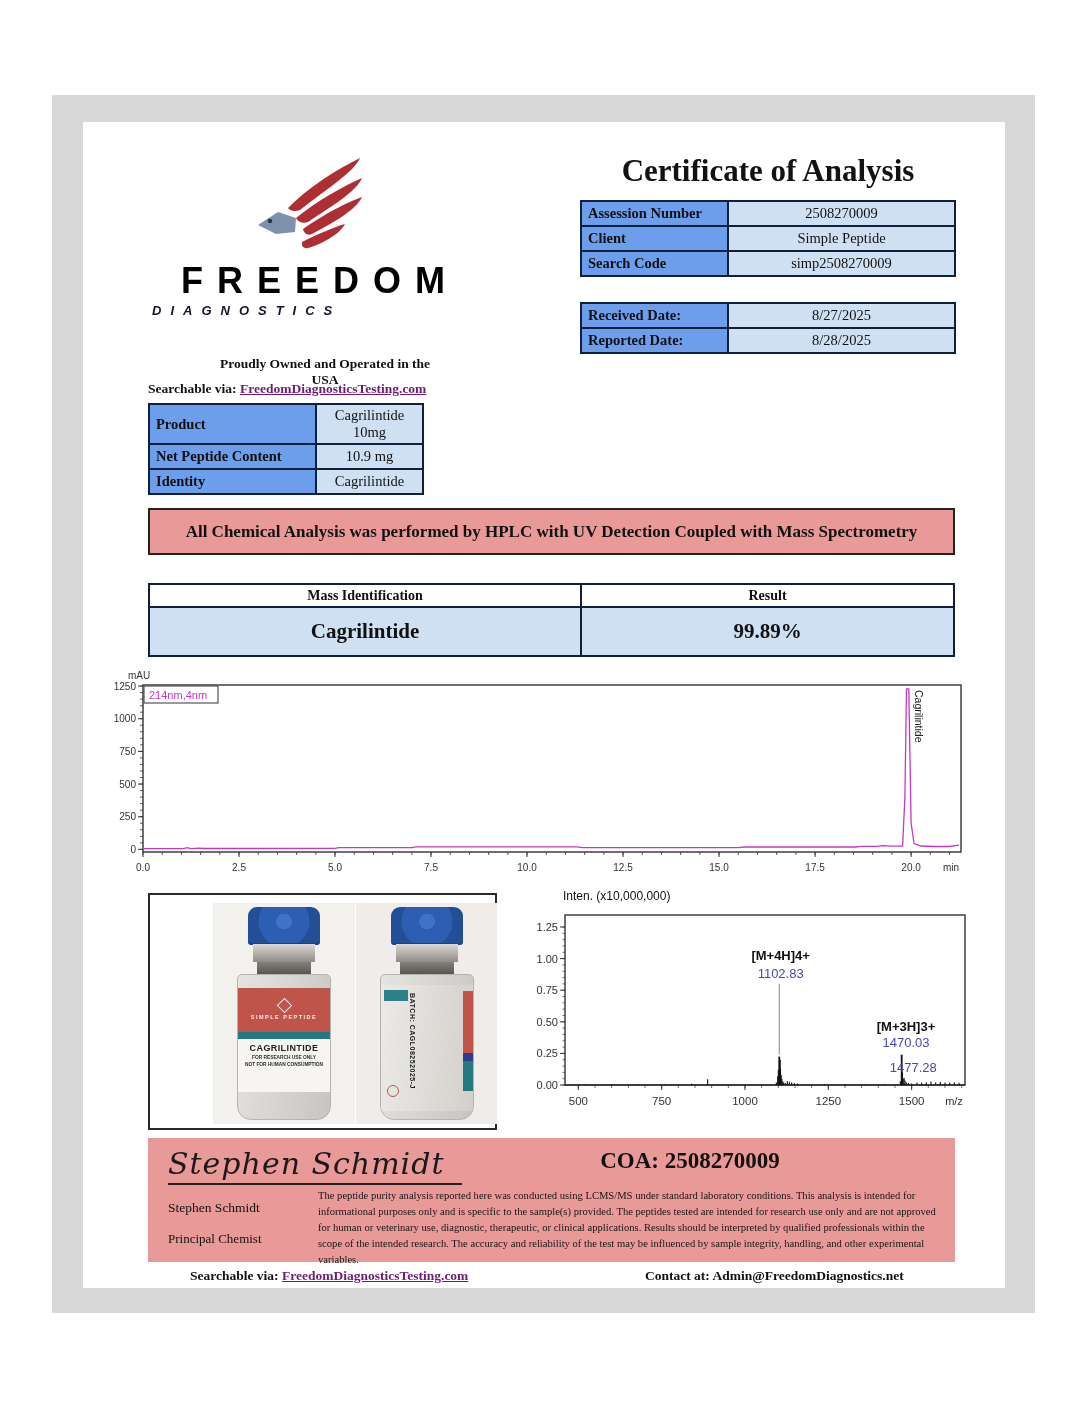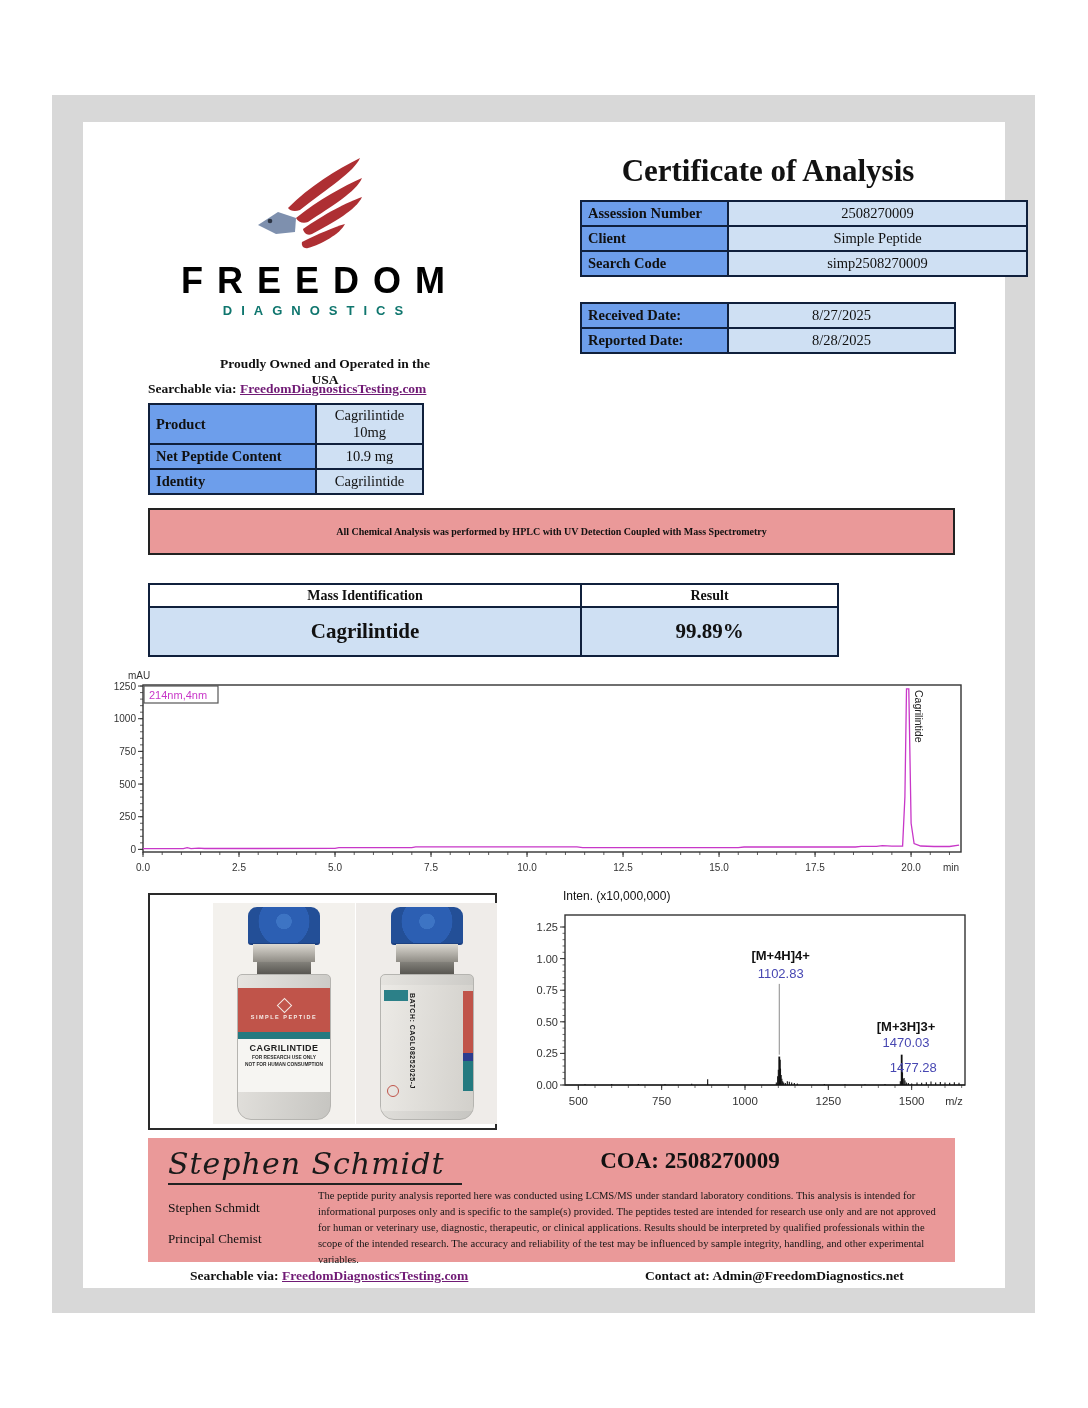--- a/index.html
+++ b/index.html
@@ -8,48 +8,48 @@
 
   .frame { position:absolute; left:52px; top:95px; width:983px; height:1218px; background:#d8d8d8; }
   .sheet { position:absolute; left:31px; top:27px; width:922px; height:1166px; background:#ffffff; }
 
   
   .logo-block { position:absolute; left:60px; top:20px; width:340px; height:215px; }
   .eagle { position:absolute; left:105px; top:10px; width:120px; height:120px; }
   .logo-main { position:absolute; left:0; top:118px; width:340px; text-align:center;
     font-family:"Liberation Sans", sans-serif; font-weight:bold; font-size:36px; letter-spacing:14px;
     color:#000000; white-space:nowrap; text-indent:14px; }
-  .logo-sub { position:absolute; left:0; top:161px; width:340px; text-align:center;
+  .logo-sub { position:absolute; left:0; top:161px; width:340px; text-align:left;
     font-family:"Liberation Sans", sans-serif; font-weight:bold; font-size:13px; letter-spacing:9px;
-    color:#0f766e; white-space:nowrap; text-indent:9px; }
+    color:#0f172a; white-space:nowrap; text-indent:9px;font-style:italic; }
   .tagline { position:absolute; left:122px; top:234px; width:240px; text-align:center;
     font-weight:bold; font-size:13.5px; }
   .search-line { position:absolute; left:65px; top:259px; font-weight:bold; font-size:13.5px; }
   .search-line a, .footer a { color:#701a75; font-weight:bold;text-align:right; }
 
   .doc-title { position:absolute; left:505px; top:31px; width:360px; text-align:center;
     font-size:31px; font-weight:bold; color:#121212; }
 
   
   table.itable { border-collapse:collapse; position:absolute; table-layout:fixed; }
   table.itable td { border:2px solid #10203c; font-size:14.5px; padding:2px 6px; height:25px; }
   td.lbl { background:#6d9eeb; font-weight:bold; }
   td.val { background:#cfe0f3;text-align:center; }
-  #infoTable   { left:497px; top:78px;  width:448px;padding-left:16px; }
+  #infoTable   { left:497px; top:78px;  width:376px;padding-left:16px; }
   #datesTable  { left:497px; top:180px; width:376px; }
   #productTable{ left:65px;  top:281px; width:276px; }
   #lotTable    { left:497px; top:281px; width:376px; }
   #infoTable td.lbl, #datesTable td.lbl, #lotTable td.lbl { width:147px; }
   #productTable td.lbl { width:167px; }
 
   .banner { position:absolute; left:65px; top:386px; width:807px; height:47px; background:#ea9999;
     border:2px solid #222; display:flex; align-items:center; justify-content:center;
-    font-weight:bold; font-size:10px; text-align:center; }
-
-  table.masstable { border-collapse:collapse; position:absolute; left:65px; top:461px; width:691px; table-layout:fixed;border-radius:13px; }
+    font-weight:bold; font-size:17px; text-align:center; }
+
+  table.masstable { border-collapse:collapse; position:absolute; left:65px; top:461px; width:807px; table-layout:fixed;border-radius:13px; }
   table.masstable td { border:2px solid #10203c; text-align:center; }
   .mass-h { background:#ffffff; font-weight:bold; font-size:14px; height:23px; }
   .mass-d { background:#cfe0f3; font-weight:bold; font-size:21px; height:49px; }
   .mass-col1 { width:432px; }
 
   
   .chrom-svg { position:absolute; left:17px;  top:546px; }
   .ms-svg    { position:absolute; left:447px; top:763px; }
 
   

